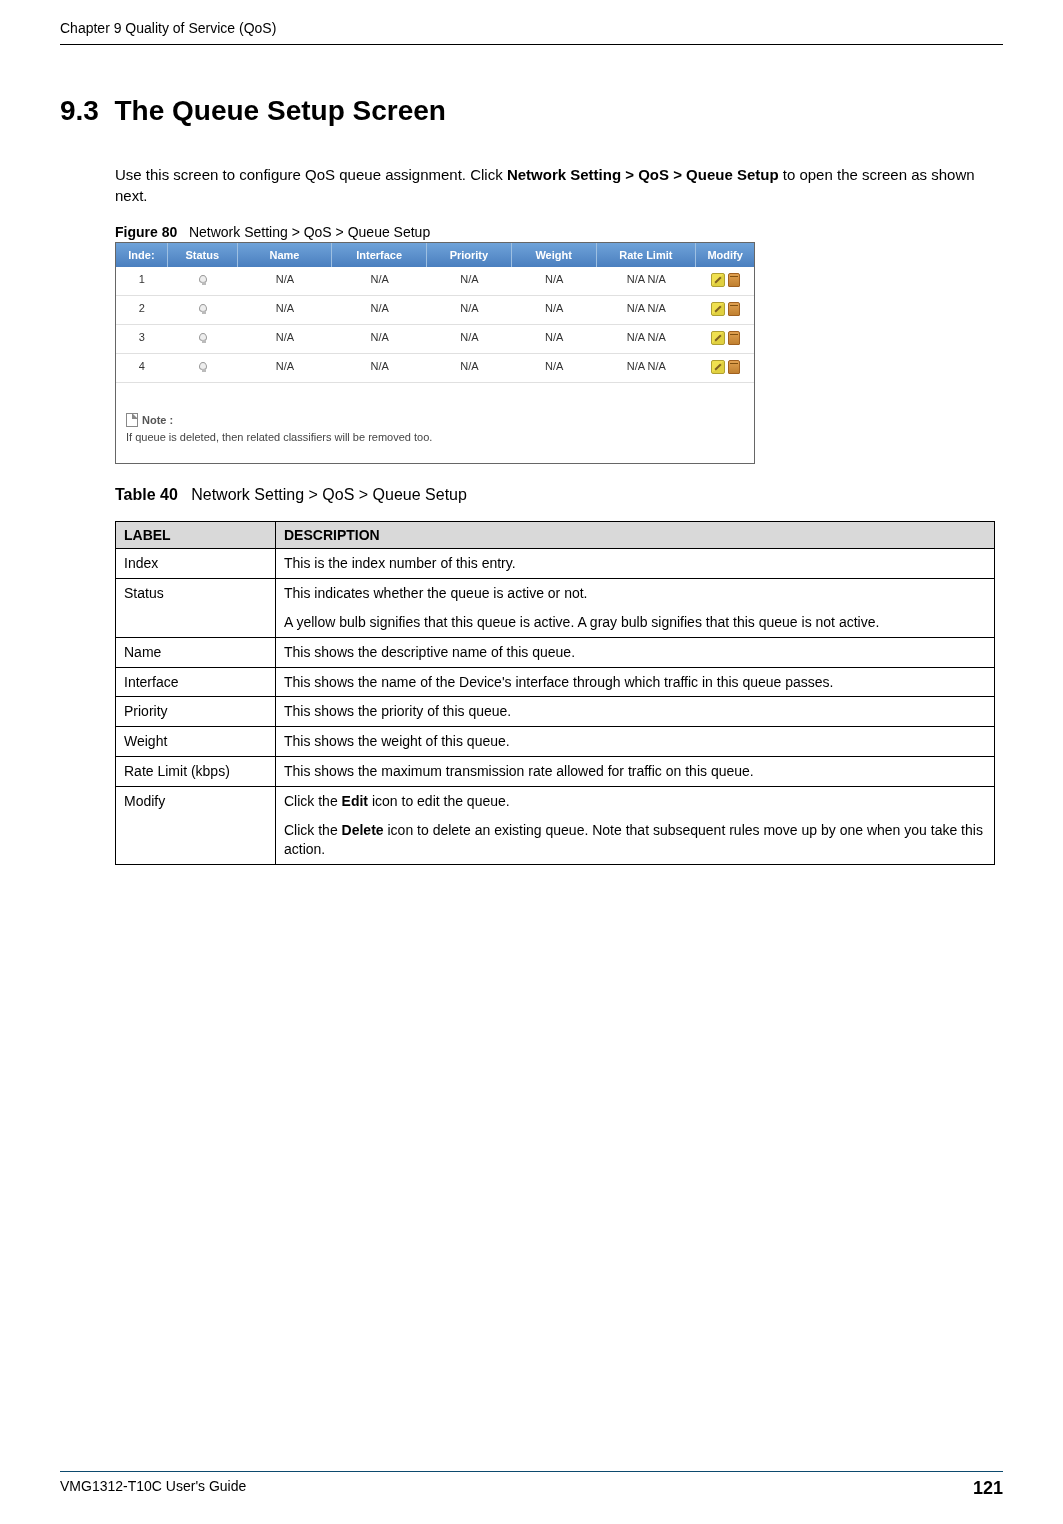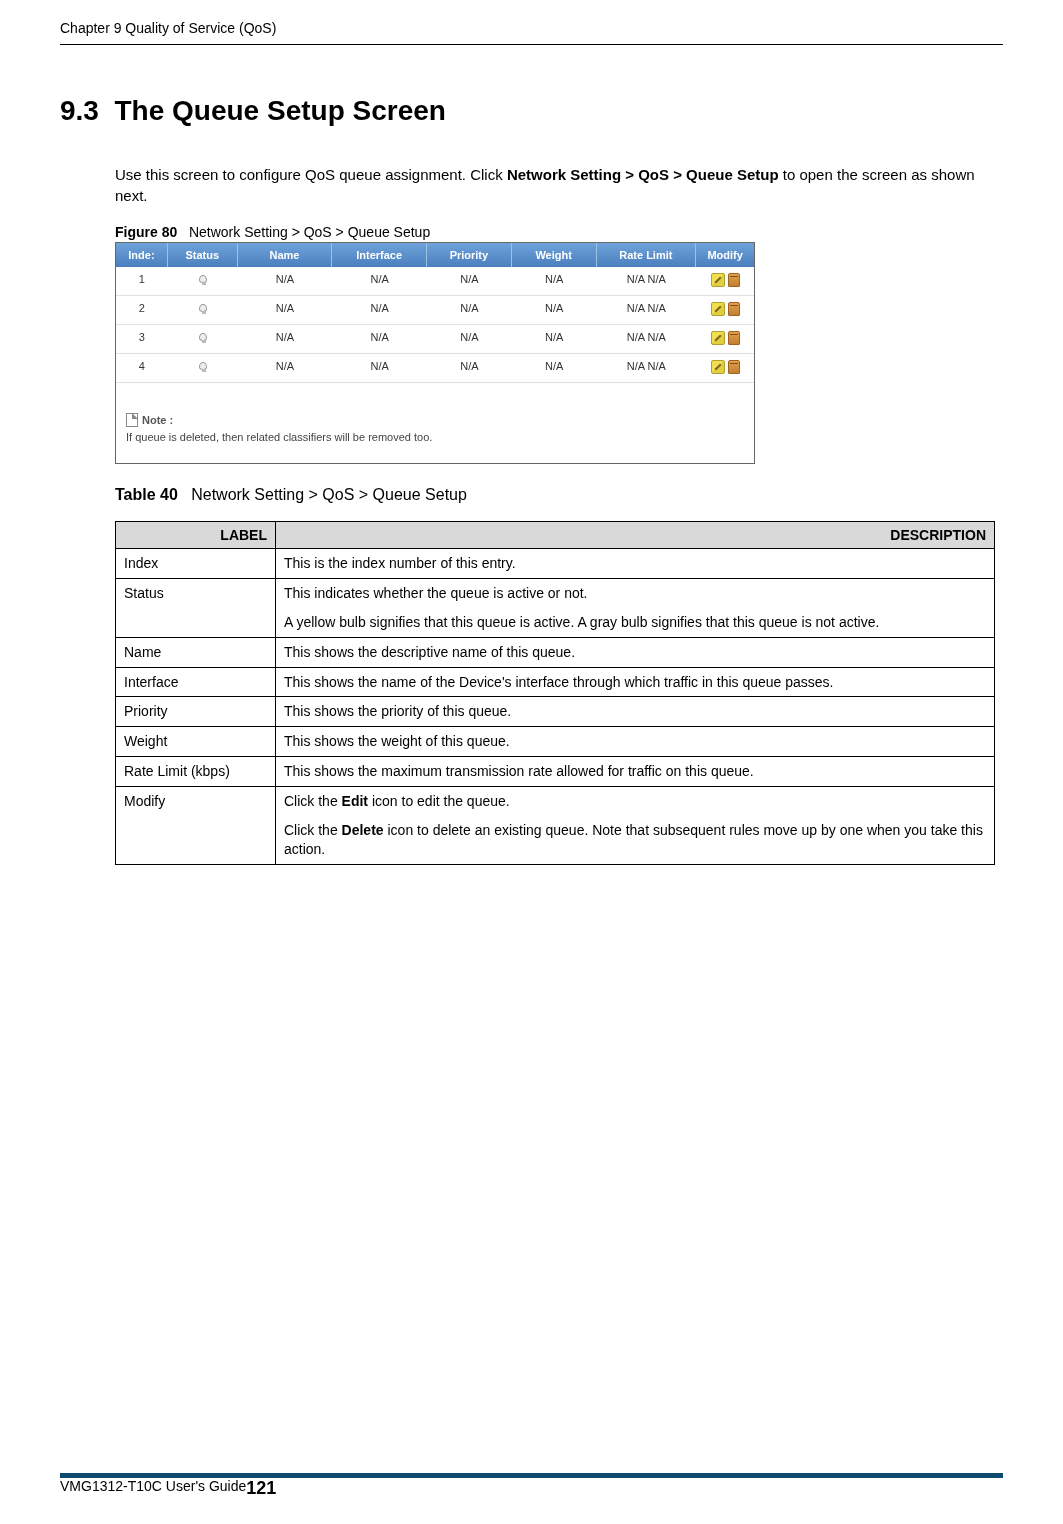--- a/index.html
+++ b/index.html
@@ -178,42 +178,43 @@
     }
     .table-caption .tbl-label { font-weight: bold; }
     .desc-table {
       margin-left: 55px;
       border-collapse: collapse;
       width: 880px;
       font-size: 14px;
     }
     .desc-table th {
       background: #d9d9d9;
-      text-align: right;
+      text-align: left;
       padding: 5px 8px;
       border: 1px solid #000;
       font-weight: bold;
     }
     .desc-table td {
       border: 1px solid #000;
       padding: 5px 8px;
       vertical-align: top;
       line-height: 1.35;
     }
     .desc-table td:first-child { width: 160px; }
     .desc-table p { margin-bottom: 10px; }
     .desc-table p:last-child { margin-bottom: 0; }
     .footer {
       position: absolute;
       bottom: 25px;
       left: 60px;
       right: 60px;
-      border-top: 5px solid #0c4a6e;
+      border-top: 1px solid #0c4a6e;
+      padding-top: 6px;
       display: flex;
-      justify-content: flex-start;
+      justify-content: space-between;
       font-size: 14px;
     }
     .footer-page { font-weight: bold; font-size: 18px; }
   </style>
 </head>
 <body>
 
 <div class="page">
   <div class="chapter-header">Chapter 9 Quality of Service (QoS)</div>
   <div class="header-line"></div>

